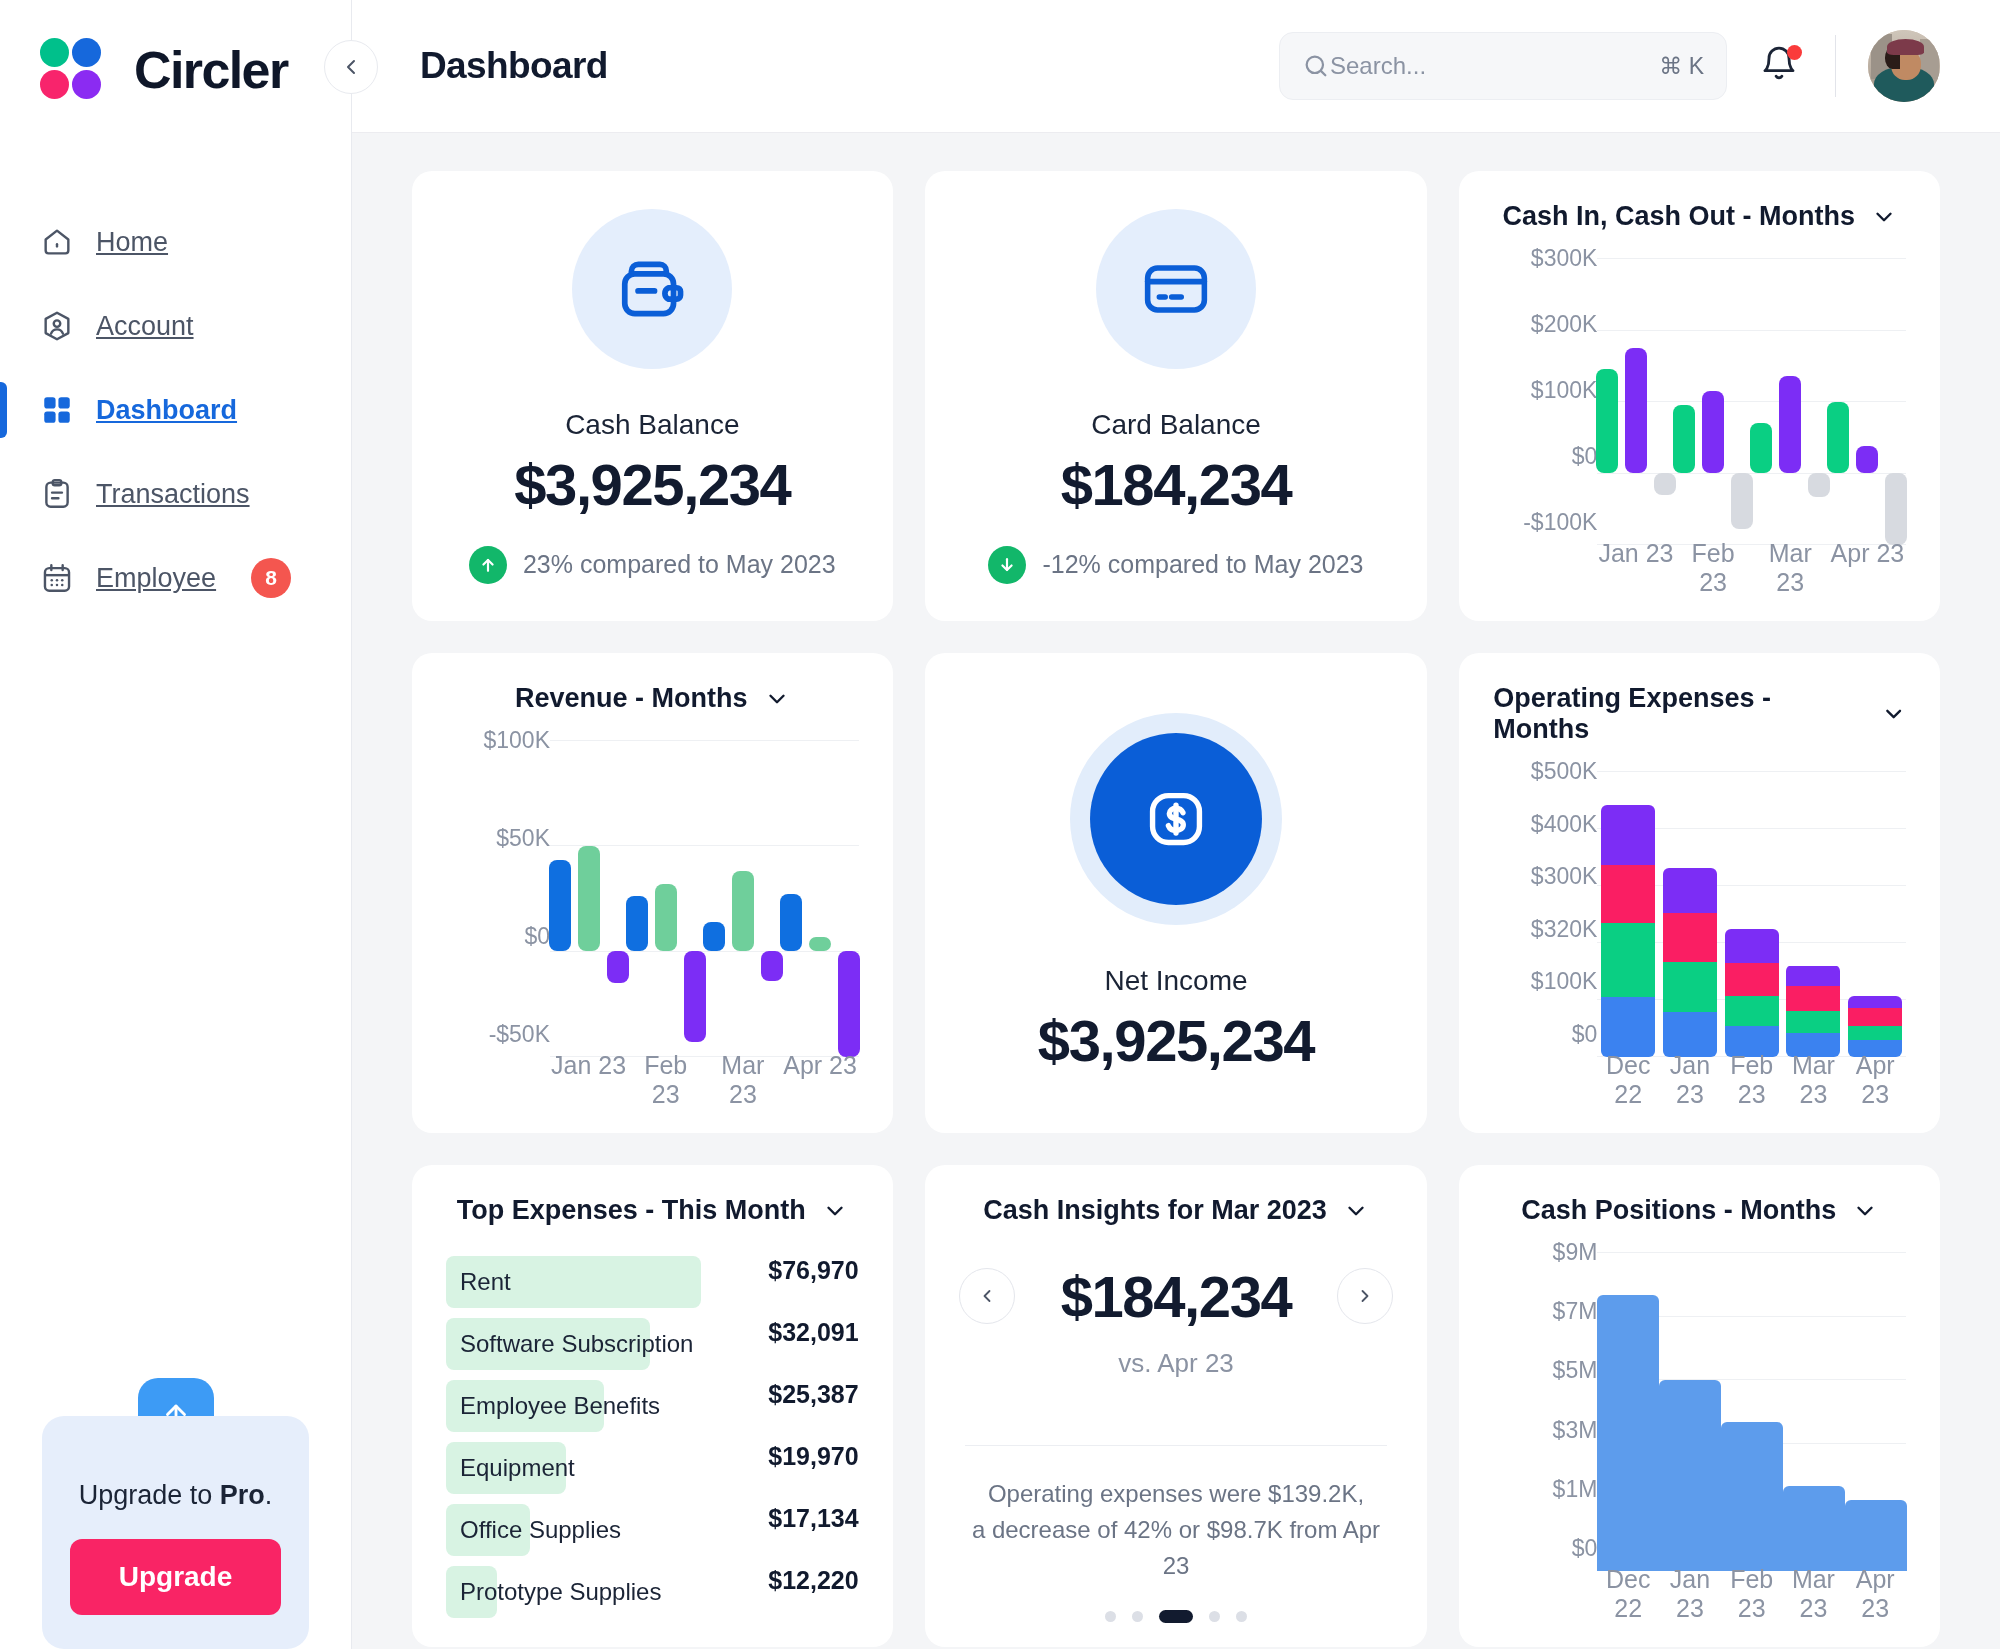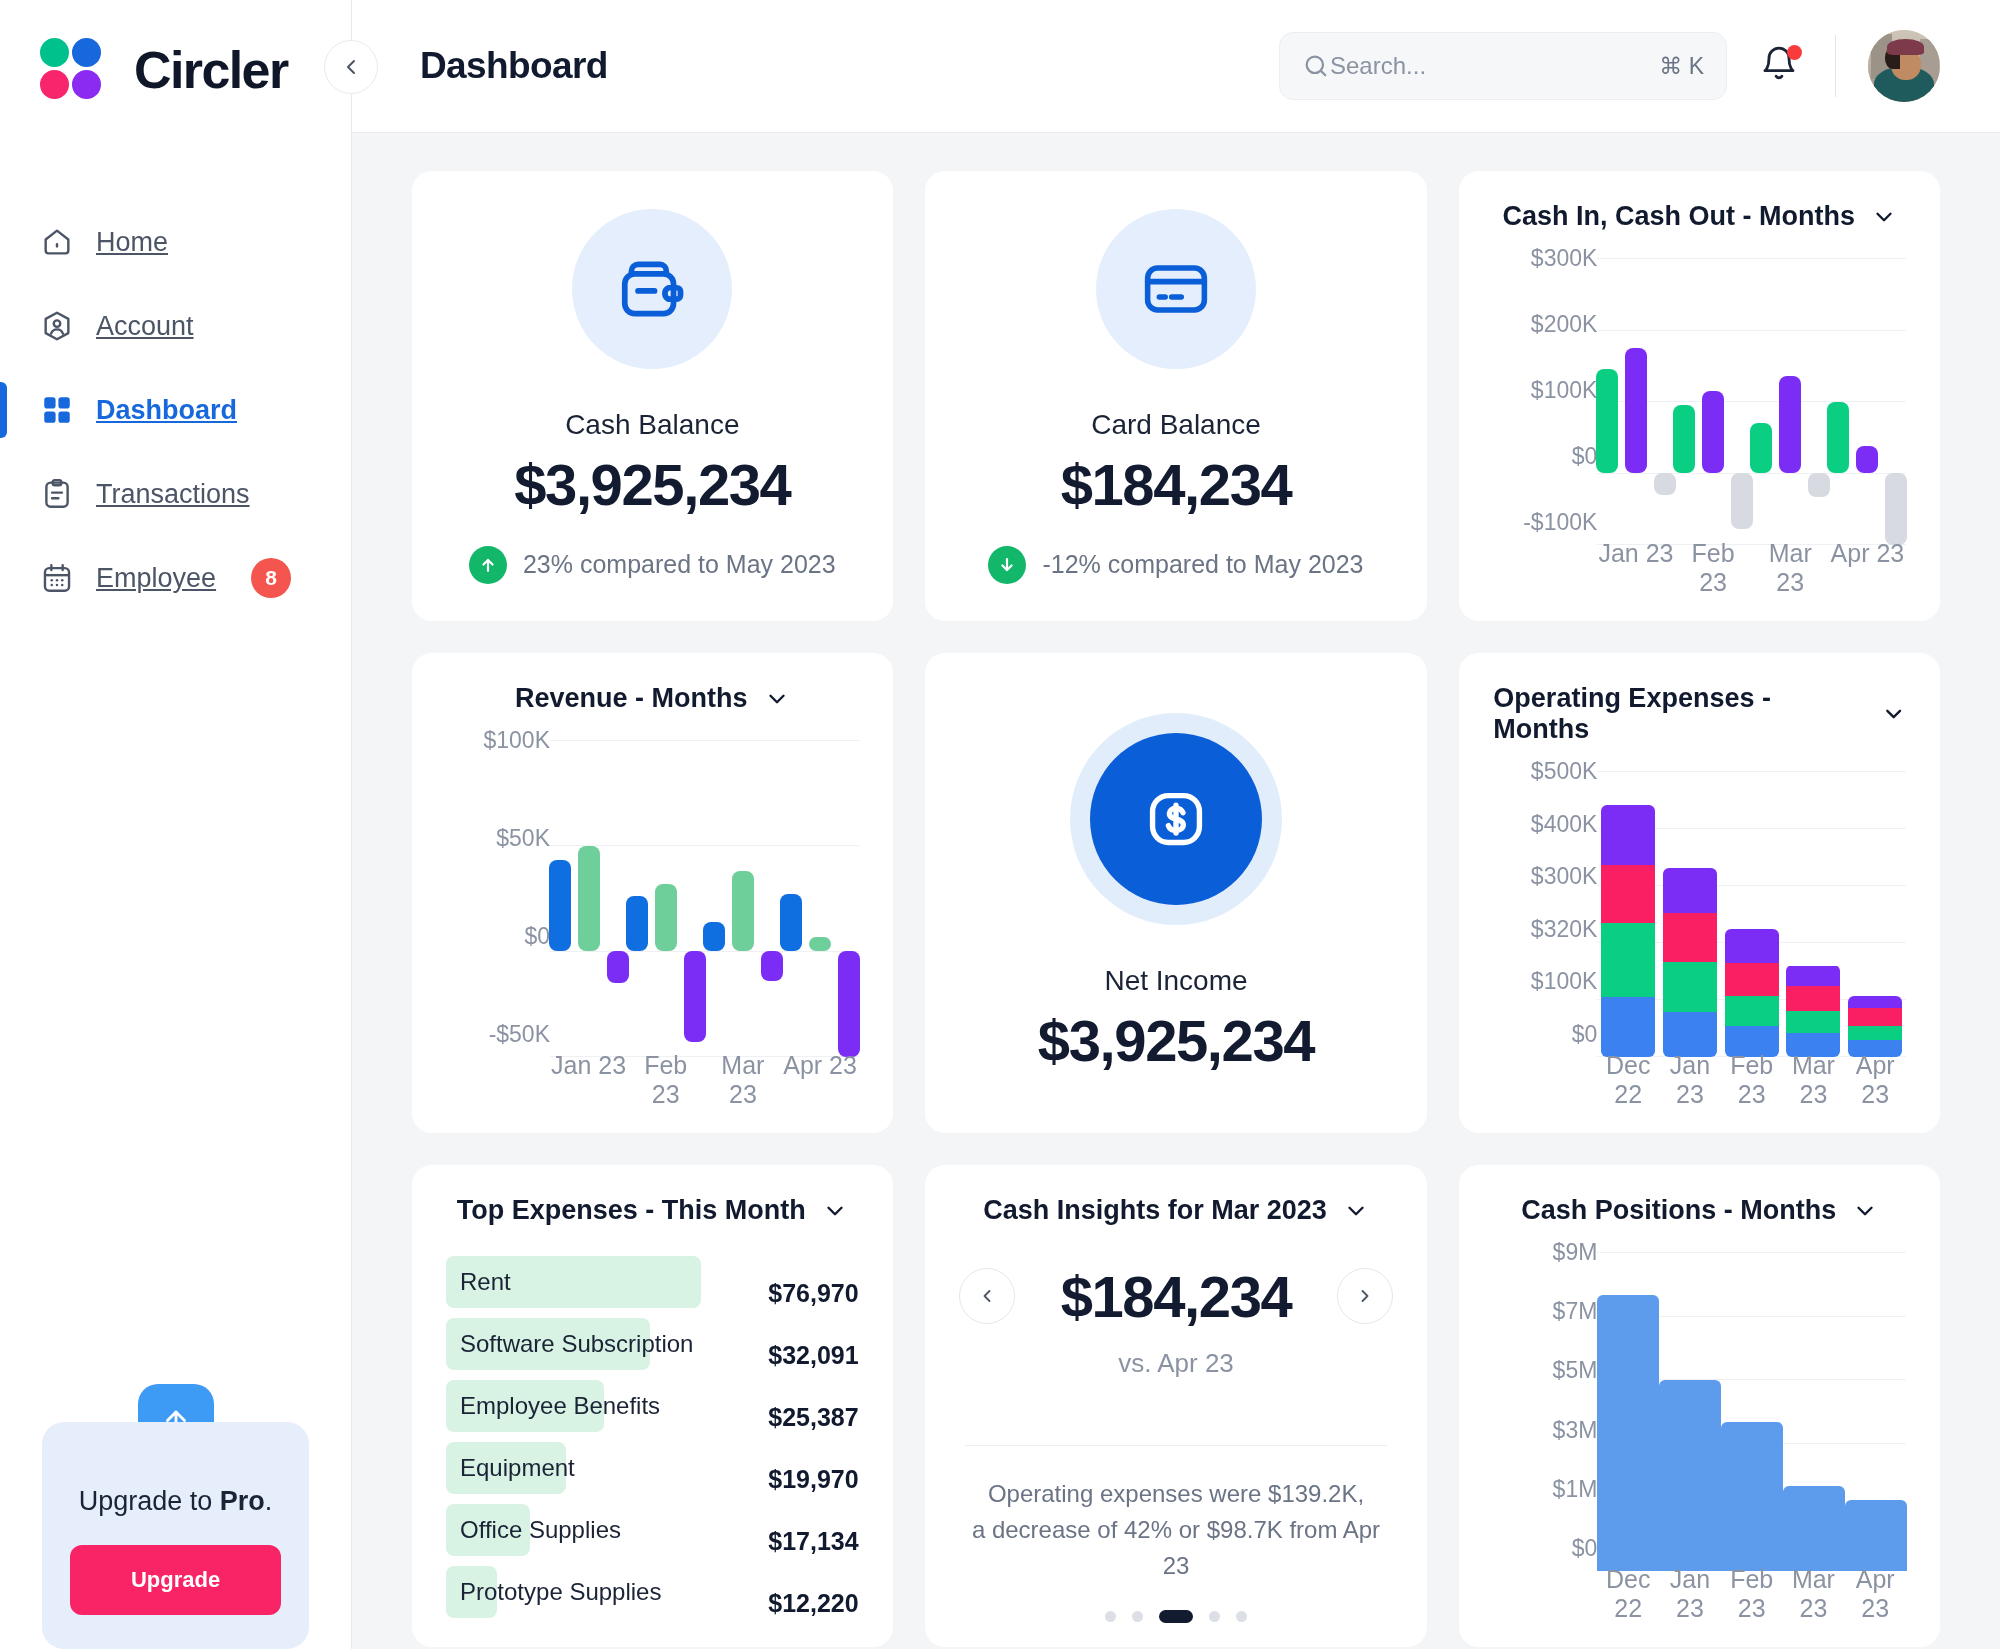--- a/index.html
+++ b/index.html
@@ -54,21 +54,21 @@
   }
   .upgrade-arrow {
     position: absolute; top: -38px; left: 50%; transform: translateX(-50%);
     width: 76px; height: 76px; border-radius: 20px; background: #3d9bf5;
     display: flex; align-items: center; justify-content: center;
   }
   .upgrade-text { font-size: 27px; color: #1b2436; margin-bottom: 28px; }
   .upgrade-text b { font-weight: 700; }
   .upgrade-btn {
     display: block; width: 100%; border: 0; border-radius: 12px;
-    background: #f92465; color: #fff; font-size: 22px; font-weight: 600;
+    background: #f92465; color: #fff; font-size: 28px; font-weight: 600;
     padding: 22px 0; cursor: pointer; font-family: inherit;
   }
 
   .collapse-btn {
     position: absolute; right: -27px; top: 40px; z-index: 20;
     width: 54px; height: 54px; border-radius: 50%;
     background: #fff; border: 1px solid #e8eaef;
     display: flex; align-items: center; justify-content: center; cursor: pointer;
   }
 
@@ -145,21 +145,21 @@
   .stack-group { flex: 1; display: flex; justify-content: center; align-items: flex-end; }
   .stack { width: 54px; display: flex; flex-direction: column-reverse; overflow: hidden; border-radius: 6px; }
   .seg { width: 100%; }
 
   
   .simple-group { flex: 1; display: flex; justify-content: center; align-items: flex-end; }
   .simple-bar { width: 62px; background: #5d9cec; border-radius: 6px 6px 0 0; }
 
   
   .exp-list { margin-top: 30px; display: flex; flex-direction: column; gap: 10px; }
-  .exp-row { display: flex; align-items: flex-end; height: 52px; position: relative; }
+  .exp-row { display: flex; align-items: flex-start; height: 52px; position: relative; }
   .exp-barwrap { flex: 1; height: 52px; position: relative; display: flex; align-items: center; }
   .exp-fill { position: absolute; left: 0; top: 0; bottom: 0; background: #d8f3e3; border-radius: 8px; }
   .exp-name { position: relative; font-size: 24px; color: #1b2436; padding-left: 14px; }
   .exp-amount { font-size: 25px; font-weight: 600; color: #111a2e; margin-left: 18px; width: 140px; text-align: right; }
 
   
   .ci-main { flex: 1; display: flex; flex-direction: column; align-items: center; justify-content: center; }
   .ci-row { display: flex; align-items: center; justify-content: center; gap: 46px; width: 100%; }
   .nav-circle { width: 56px; height: 56px; border-radius: 50%; border: 1px solid #e4e6ec; background: #fff; display: flex; align-items: center; justify-content: center; cursor: pointer; }
   .ci-value { font-size: 58px; font-weight: 700; letter-spacing: -1.4px; color: #121b2f; }

